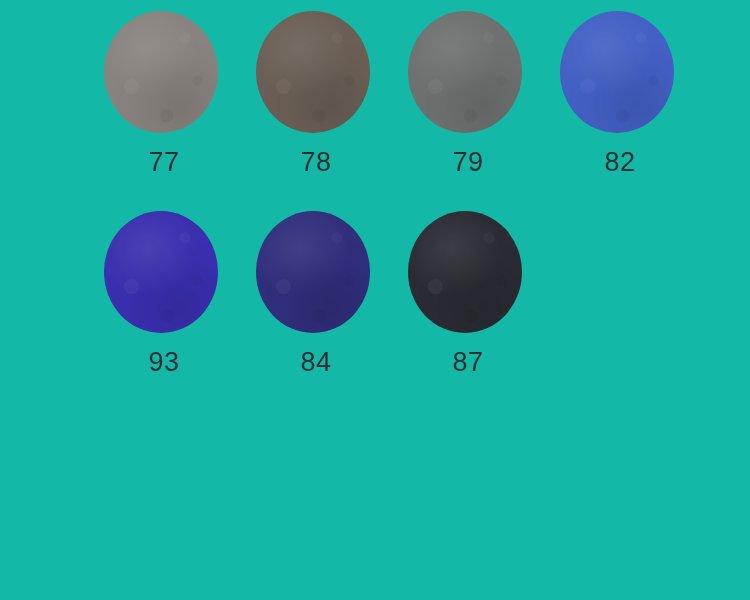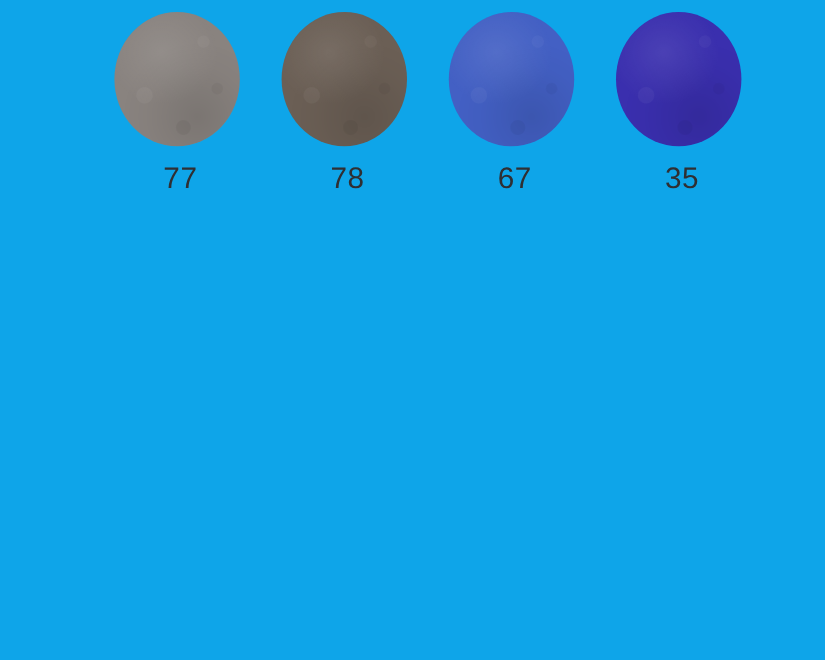--- a/index.html
+++ b/index.html
@@ -11,21 +11,21 @@
     height: 600px;
     background: #ffffff;
     font-family: "Liberation Sans", sans-serif;
     overflow: hidden;
   }
 
   #swatch-board {
     position: relative;
     width: 750px;
     height: 600px;
-    background: #0ea5e9;
+    background: #14b8a6;
   }
 
   .swatch-grid {
     position: absolute;
     left: 85px;
     top: 0px;
     width: 620px;
     display: grid;
     grid-template-columns: repeat(4, 152px);
     grid-auto-rows: 200px;
@@ -116,24 +116,42 @@
         <div class="swatch-label">77</div>
       </div>
       <div class="swatch-cell">
         <div class="swatch-disc-wrap">
           <div class="swatch-disc" style="background-color: rgb(107, 95, 85);"></div>
         </div>
         <div class="swatch-label">78</div>
       </div>
       <div class="swatch-cell">
         <div class="swatch-disc-wrap">
+          <div class="swatch-disc" style="background-color: rgb(109, 113, 112);"></div>
+        </div>
+        <div class="swatch-label">79</div>
+      </div>
+      <div class="swatch-cell">
+        <div class="swatch-disc-wrap">
           <div class="swatch-disc" style="background-color: rgb(67, 96, 196);"></div>
         </div>
-        <div class="swatch-label">67</div>
+        <div class="swatch-label">82</div>
       </div>
       <div class="swatch-cell">
         <div class="swatch-disc-wrap">
           <div class="swatch-disc" style="background-color: rgb(58, 47, 174);"></div>
         </div>
-        <div class="swatch-label">35</div>
+        <div class="swatch-label">93</div>
+      </div>
+      <div class="swatch-cell">
+        <div class="swatch-disc-wrap">
+          <div class="swatch-disc" style="background-color: rgb(49, 46, 124);"></div>
+        </div>
+        <div class="swatch-label">84</div>
+      </div>
+      <div class="swatch-cell">
+        <div class="swatch-disc-wrap">
+          <div class="swatch-disc" style="background-color: rgb(43, 44, 51);"></div>
+        </div>
+        <div class="swatch-label">87</div>
       </div>
     </div>
 </div>
 
 </body></html>

